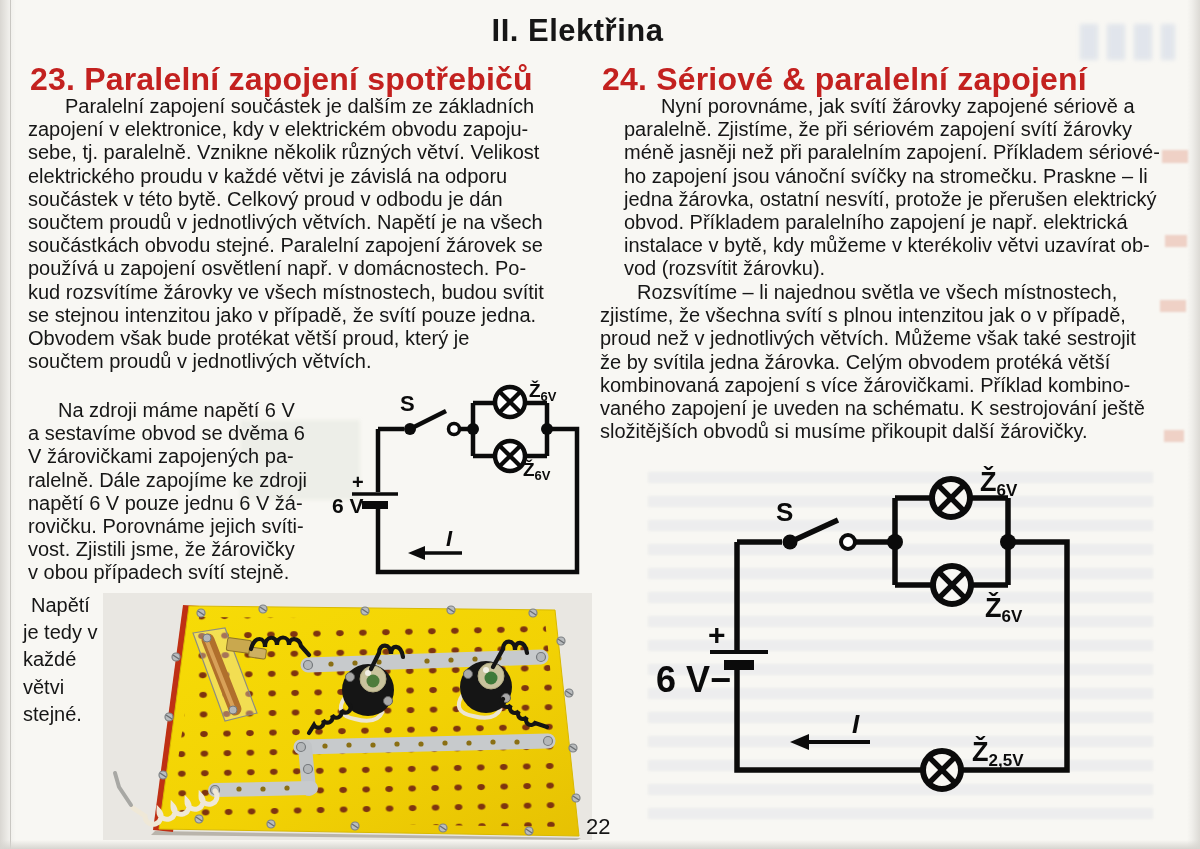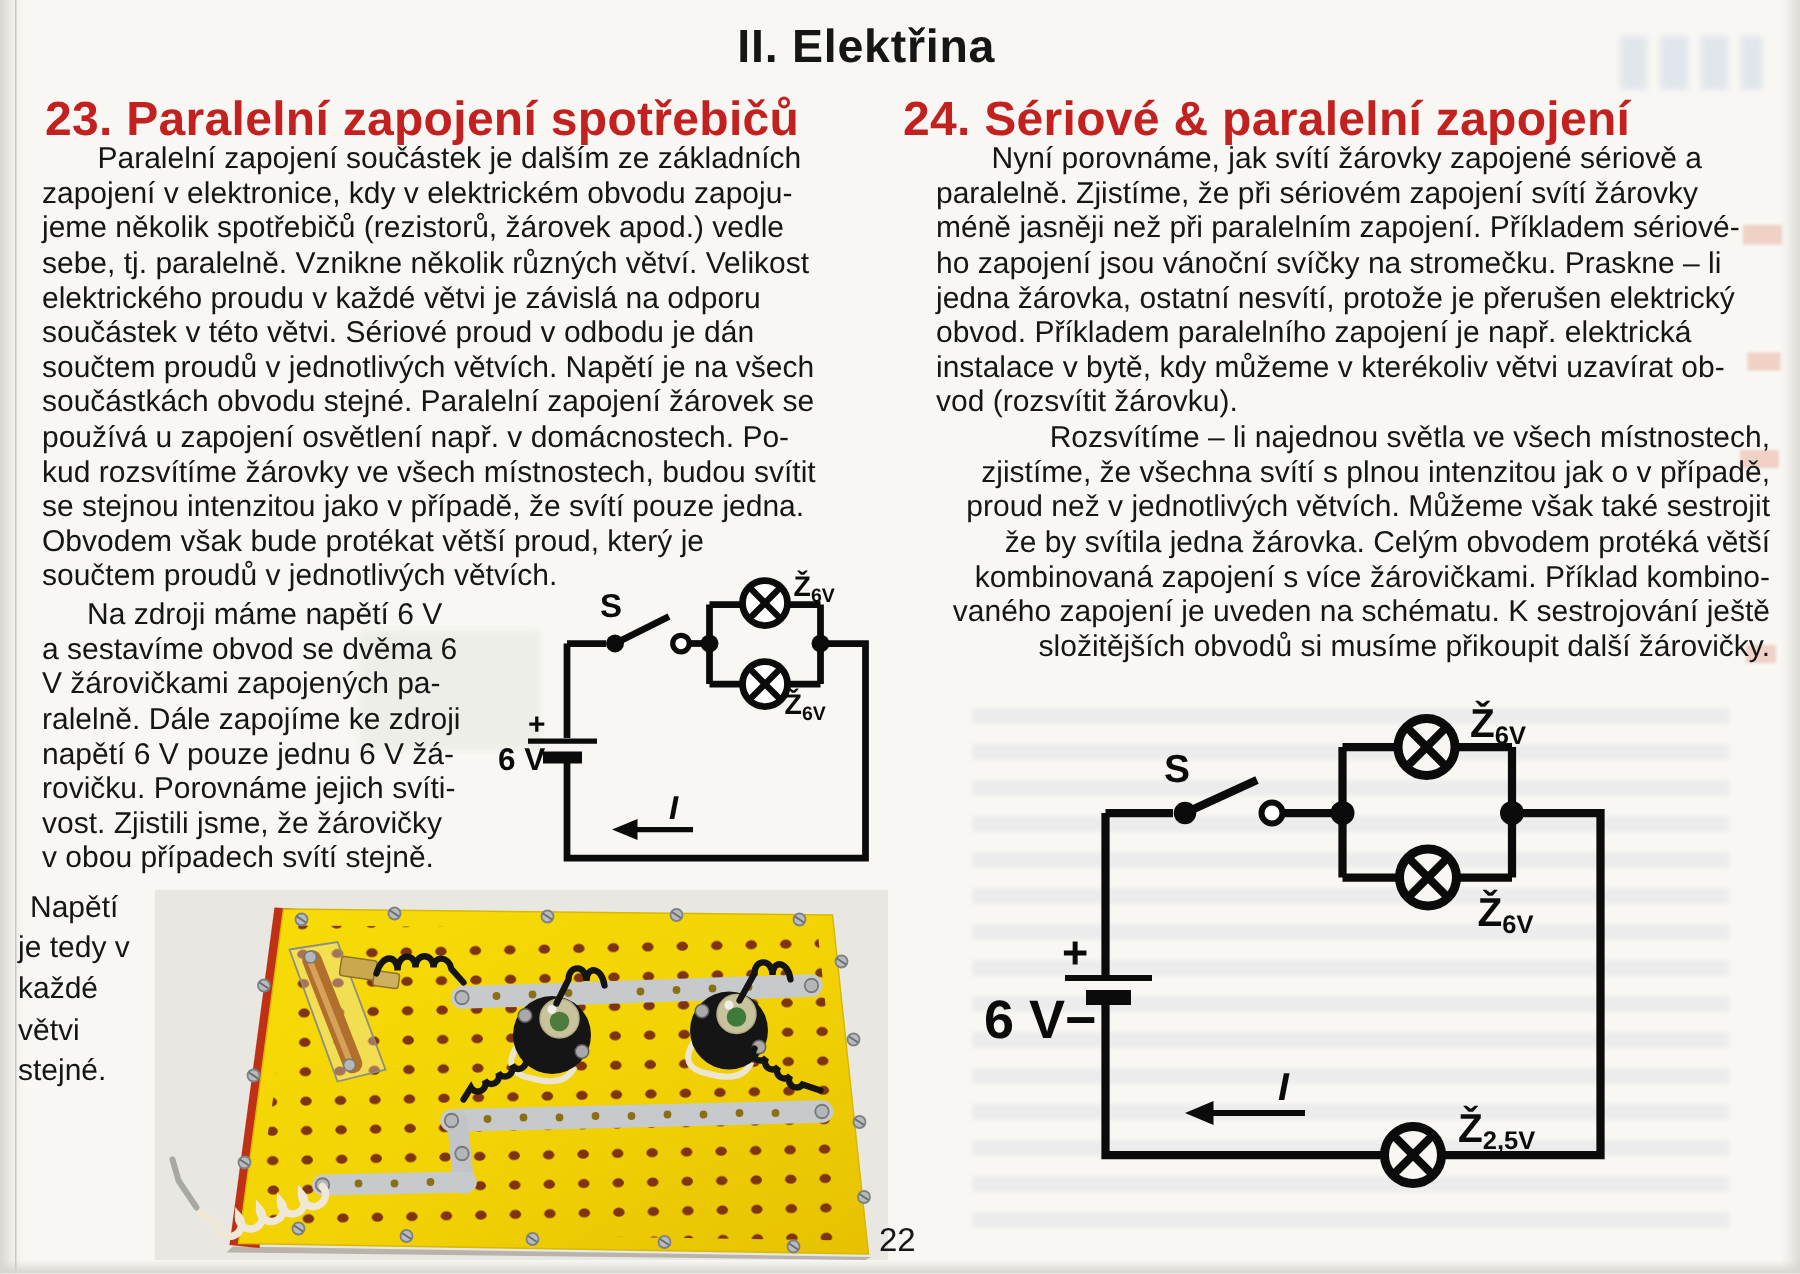--- a/index.html
+++ b/index.html
@@ -47,61 +47,60 @@
   <div class="ghost gh-dash" style="left:1160px;top:300px;width:26px;height:12px;"></div>
   <div class="ghost gh-dash" style="left:1164px;top:430px;width:20px;height:12px;"></div>
 
   <div class="page-title">II. Elektřina</div>
   <div class="sec-heading" style="left:30px;top:61px;">23. Paralelní zapojení spotřebičů</div>
   <div class="sec-heading" style="left:602px;top:61px;">24. Sériové &amp; paralelní zapojení</div>
 
   <div class="para p1" style="left:28px;top:95px;width:575px;">
       <div class="tline ind">Paralelní zapojení součástek je dalším ze základních</div>
       <div class="tline">zapojení v elektronice, kdy v elektrickém obvodu zapoju-</div>
-      <div class="tline">jeme několik spotřebičů (rezistorů, žárovek apod.) vedle</div>
       <div class="tline">sebe, tj. paralelně. Vznikne několik různých větví. Velikost</div>
       <div class="tline">elektrického proudu v každé větvi je závislá na odporu</div>
-      <div class="tline">součástek v této větvi. Sériové proud v odbodu je dán</div>
+      <div class="tline">součástek v této bytě. Celkový proud v odbodu je dán</div>
       <div class="tline">součtem proudů v jednotlivých větvích. Napětí je na všech</div>
       <div class="tline">součástkách obvodu stejné. Paralelní zapojení žárovek se</div>
       <div class="tline">používá u zapojení osvětlení např. v domácnostech. Po-</div>
       <div class="tline">kud rozsvítíme žárovky ve všech místnostech, budou svítit</div>
       <div class="tline">se stejnou intenzitou jako v případě, že svítí pouze jedna.</div>
       <div class="tline">Obvodem však bude protékat větší proud, který je</div>
       <div class="tline">součtem proudů v jednotlivých větvích.</div>
     </div>
   <div class="para p2" style="left:28px;top:399px;width:330px;">
       <div class="tline ind">Na zdroji máme napětí 6 V</div>
       <div class="tline">a sestavíme obvod se dvěma 6</div>
       <div class="tline">V žárovičkami zapojených pa-</div>
       <div class="tline">ralelně. Dále zapojíme ke zdroji</div>
       <div class="tline">napětí 6 V pouze jednu 6 V žá-</div>
       <div class="tline">rovičku. Porovnáme jejich svíti-</div>
       <div class="tline">vost. Zjistili jsme, že žárovičky</div>
       <div class="tline">v obou případech svítí stejně.</div>
     </div>
-  <div class="para p3" style="left:12px;top:592px;width:96px;">
+  <div class="para p3" style="left:23px;top:592px;width:96px;">
       <div class="tline ind">Napětí</div>
       <div class="tline">je tedy v</div>
       <div class="tline">každé</div>
       <div class="tline">větvi</div>
       <div class="tline">stejné.</div>
     </div>
 
   <div class="para p1" style="left:624px;top:95px;width:578px;">
       <div class="tline ind">Nyní porovnáme, jak svítí žárovky zapojené sériově a</div>
       <div class="tline">paralelně. Zjistíme, že při sériovém zapojení svítí žárovky</div>
       <div class="tline">méně jasněji než při paralelním zapojení. Příkladem sériové-</div>
       <div class="tline">ho zapojení jsou vánoční svíčky na stromečku. Praskne – li</div>
       <div class="tline">jedna žárovka, ostatní nesvítí, protože je přerušen elektrický</div>
       <div class="tline">obvod. Příkladem paralelního zapojení je např. elektrická</div>
       <div class="tline">instalace v bytě, kdy můžeme v kterékoliv větvi uzavírat ob-</div>
       <div class="tline">vod (rozsvítit žárovku).</div>
     </div>
-  <div class="para p1" style="left:600px;top:281px;width:580px;text-align:right;">
+  <div class="para p1" style="left:600px;top:281px;width:580px;">
       <div class="tline ind">Rozsvítíme – li najednou světla ve všech místnostech,</div>
       <div class="tline">zjistíme, že všechna svítí s plnou intenzitou jak o v případě,</div>
       <div class="tline">proud než v jednotlivých větvích. Můžeme však také sestrojit</div>
       <div class="tline">že by svítila jedna žárovka. Celým obvodem protéká větší</div>
       <div class="tline">kombinovaná zapojení s více žárovičkami. Příklad kombino-</div>
       <div class="tline">vaného zapojení je uveden na schématu. K sestrojování ještě</div>
       <div class="tline">složitějších obvodů si musíme přikoupit další žárovičky.</div>
     </div>
 
   <svg style="position:absolute;left:330px;top:378px;" width="270" height="212" viewBox="0 0 270 212">

